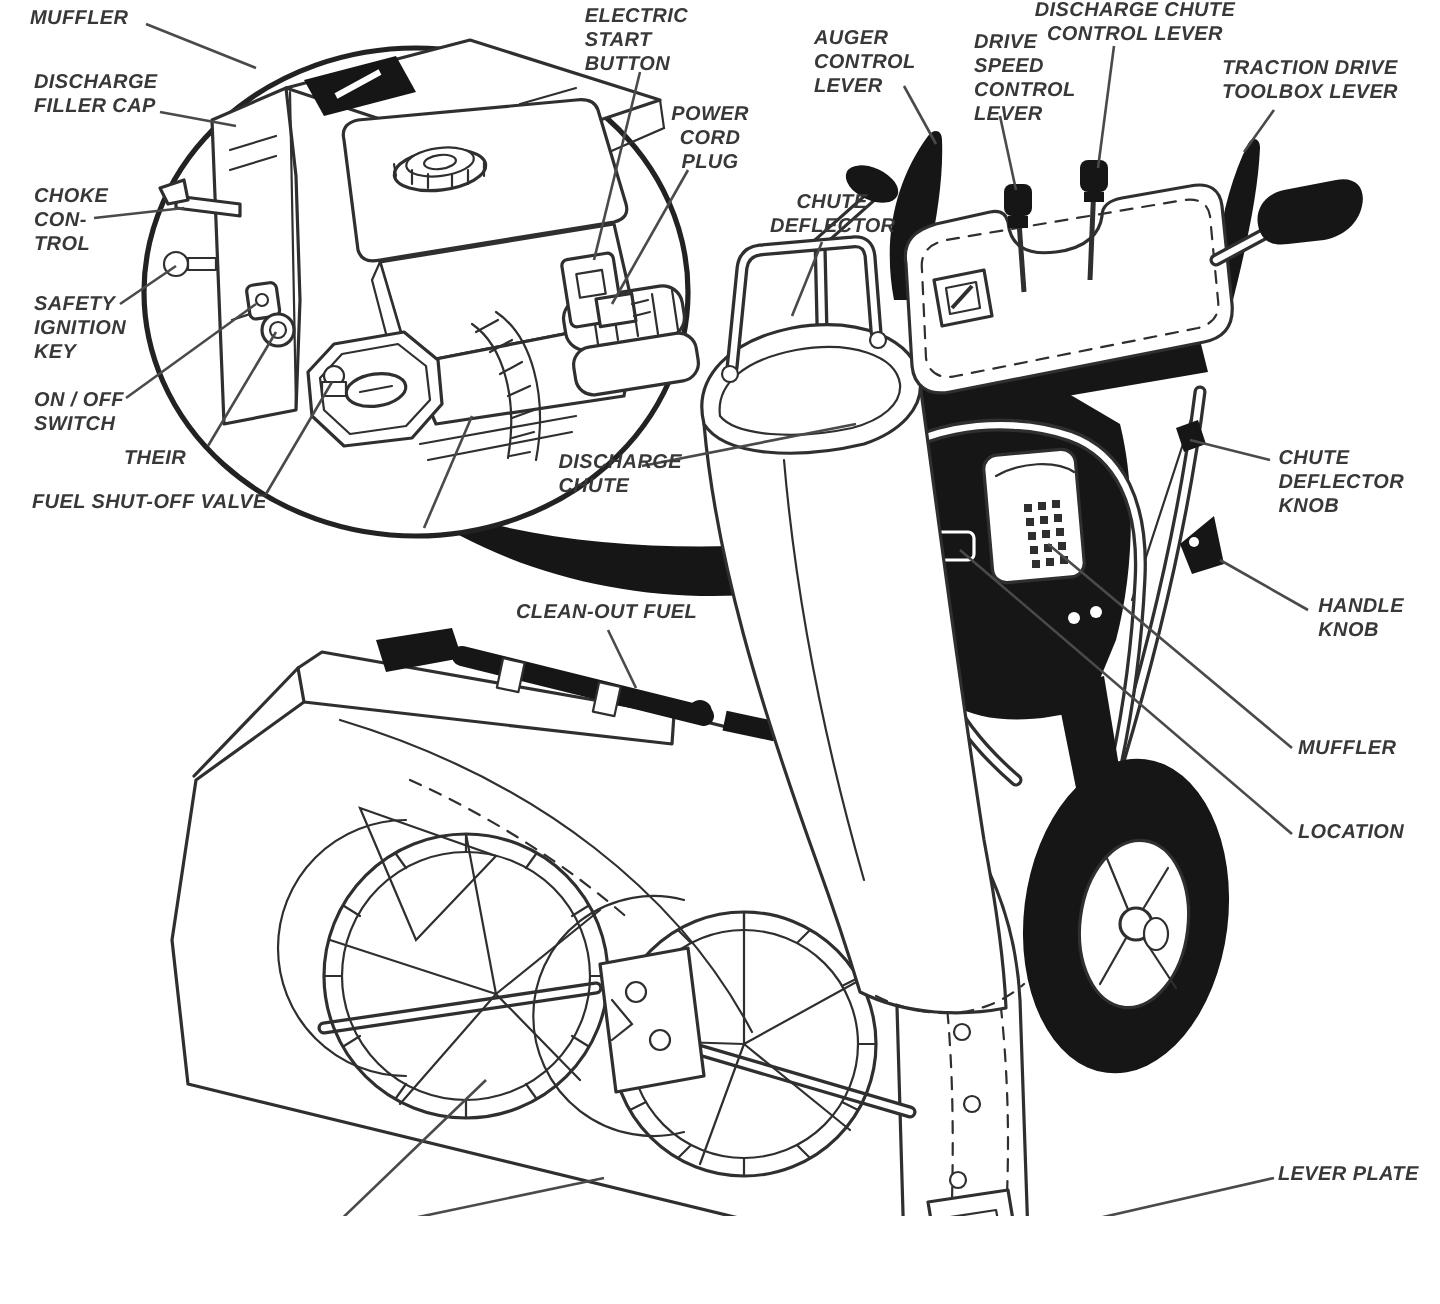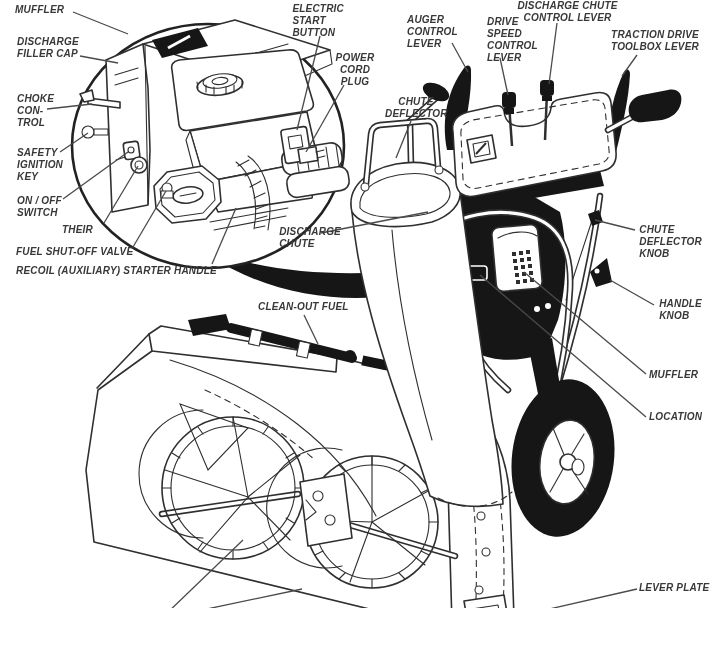--- a/index.html
+++ b/index.html
@@ -315,21 +315,20 @@
 <div class="lbl" style="left:17px;top:93px">CHOKE
 CON-
 TROL</div>
 <div class="lbl" style="left:17px;top:147px">SAFETY
 IGNITION
 KEY</div>
 <div class="lbl" style="left:17px;top:195px">ON / OFF
 SWITCH</div>
 <div class="lbl" style="left:62px;top:224px">THEIR</div>
 <div class="lbl" style="left:16px;top:246px">FUEL SHUT-OFF VALVE</div>
-<div class="lbl" style="left:16px;top:265px">RECOIL (AUXILIARY) STARTER HANDLE</div>
 <div class="lbl tr" style="right:376px;top:3px">ELECTRIC
 START
 BUTTON</div>
 <div class="lbl tc" style="left:330px;top:52px;width:50px">POWER
 CORD
 PLUG</div>
 <div class="lbl" style="left:407px;top:14px">AUGER
 CONTROL
 LEVER</div>
 <div class="lbl" style="left:487px;top:16px">DRIVE

